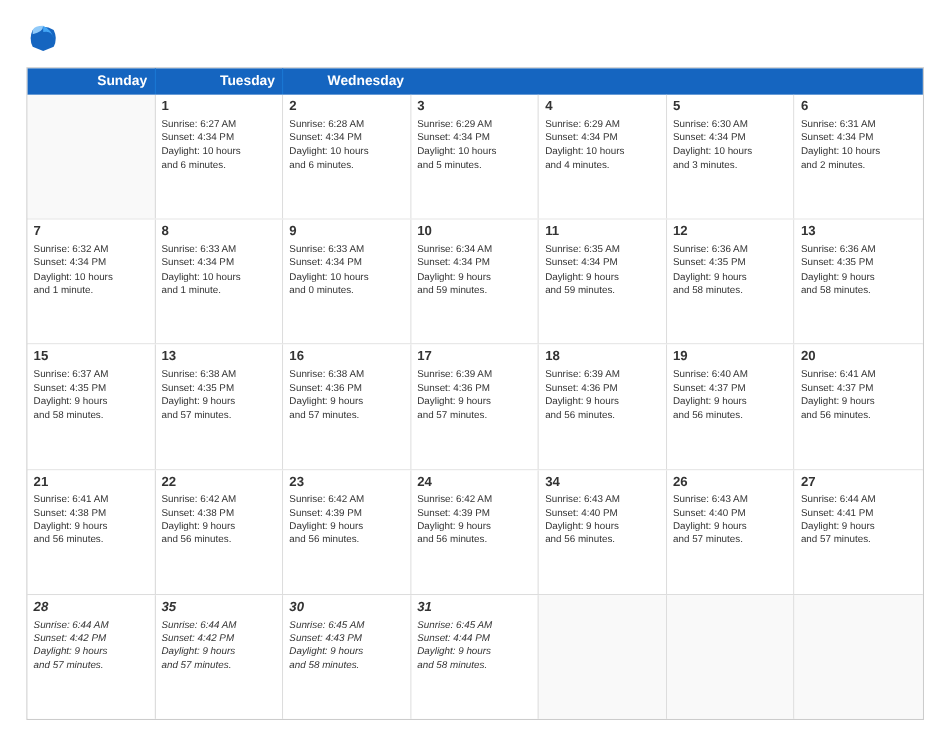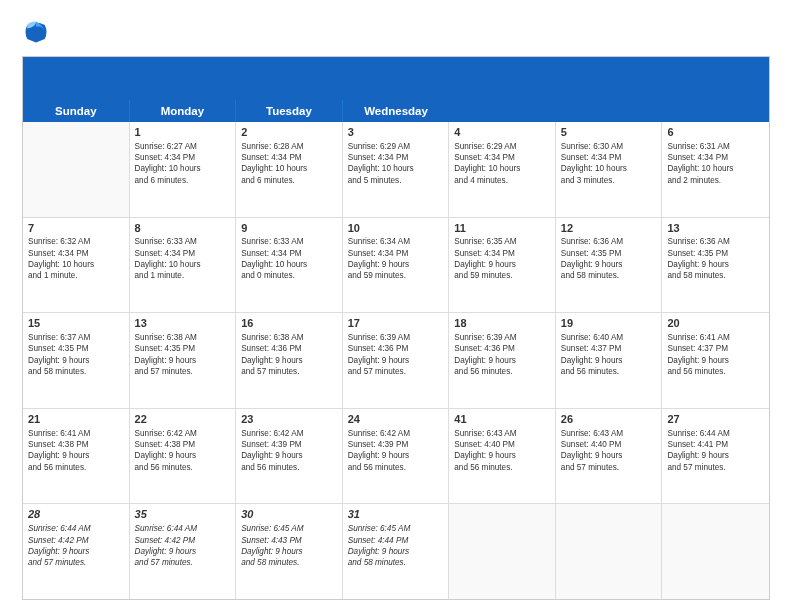--- a/index.html
+++ b/index.html
@@ -62,23 +62,22 @@
     .cal-header {
       display: grid;
       grid-template-columns: repeat(7, 1fr);
       background: #1565c0;
     }
     .cal-header-cell {
       color: #fff;
       font-size: 11.5px;
       font-weight: bold;
       padding: 5px 6px;
-      text-align: center;
+      text-align: right;
       border-right: 1px solid #1976d2;
-      margin-top: 43px;
     }
     .cal-header-cell:last-child { border-right: none; }
     .cal-body {
       flex: 1;
       display: flex;
       flex-direction: column;
     }
     .cal-row {
       display: grid;
       grid-template-columns: repeat(7, 1fr);
@@ -127,21 +126,20 @@
     </div>
     <div class="title-block">
       <div class="main-title"></div>
       <div class="sub-title"></div>
     </div>
   </div>
 
   <div class="calendar">
     <div class="cal-header" id="cal-header">
         <div class="cal-header-cell">Sunday</div>
-        <div class="cal-header-cell">Monday</div>
         <div class="cal-header-cell">Tuesday</div>
         <div class="cal-header-cell">Wednesday</div>
       </div>
     <div class="cal-body" id="cal-body">
         <div class="cal-row">
           <div class="cal-cell empty"></div>
           <div class="cal-cell">
             <div class="day-num">1</div>
             <div class="cell-text">Sunrise: 6:27 AM<br>Sunset: 4:34 PM<br>Daylight: 10 hours<br>and 6 minutes.</div>
           </div>
@@ -237,21 +235,21 @@
           </div>
           <div class="cal-cell">
             <div class="day-num">23</div>
             <div class="cell-text">Sunrise: 6:42 AM<br>Sunset: 4:39 PM<br>Daylight: 9 hours<br>and 56 minutes.</div>
           </div>
           <div class="cal-cell">
             <div class="day-num">24</div>
             <div class="cell-text">Sunrise: 6:42 AM<br>Sunset: 4:39 PM<br>Daylight: 9 hours<br>and 56 minutes.</div>
           </div>
           <div class="cal-cell">
-            <div class="day-num">41</div>
+            <div class="day-num">34</div>
             <div class="cell-text">Sunrise: 6:43 AM<br>Sunset: 4:40 PM<br>Daylight: 9 hours<br>and 56 minutes.</div>
           </div>
           <div class="cal-cell">
             <div class="day-num">26</div>
             <div class="cell-text">Sunrise: 6:43 AM<br>Sunset: 4:40 PM<br>Daylight: 9 hours<br>and 57 minutes.</div>
           </div>
           <div class="cal-cell">
             <div class="day-num">27</div>
             <div class="cell-text">Sunrise: 6:44 AM<br>Sunset: 4:41 PM<br>Daylight: 9 hours<br>and 57 minutes.</div>
           </div>

